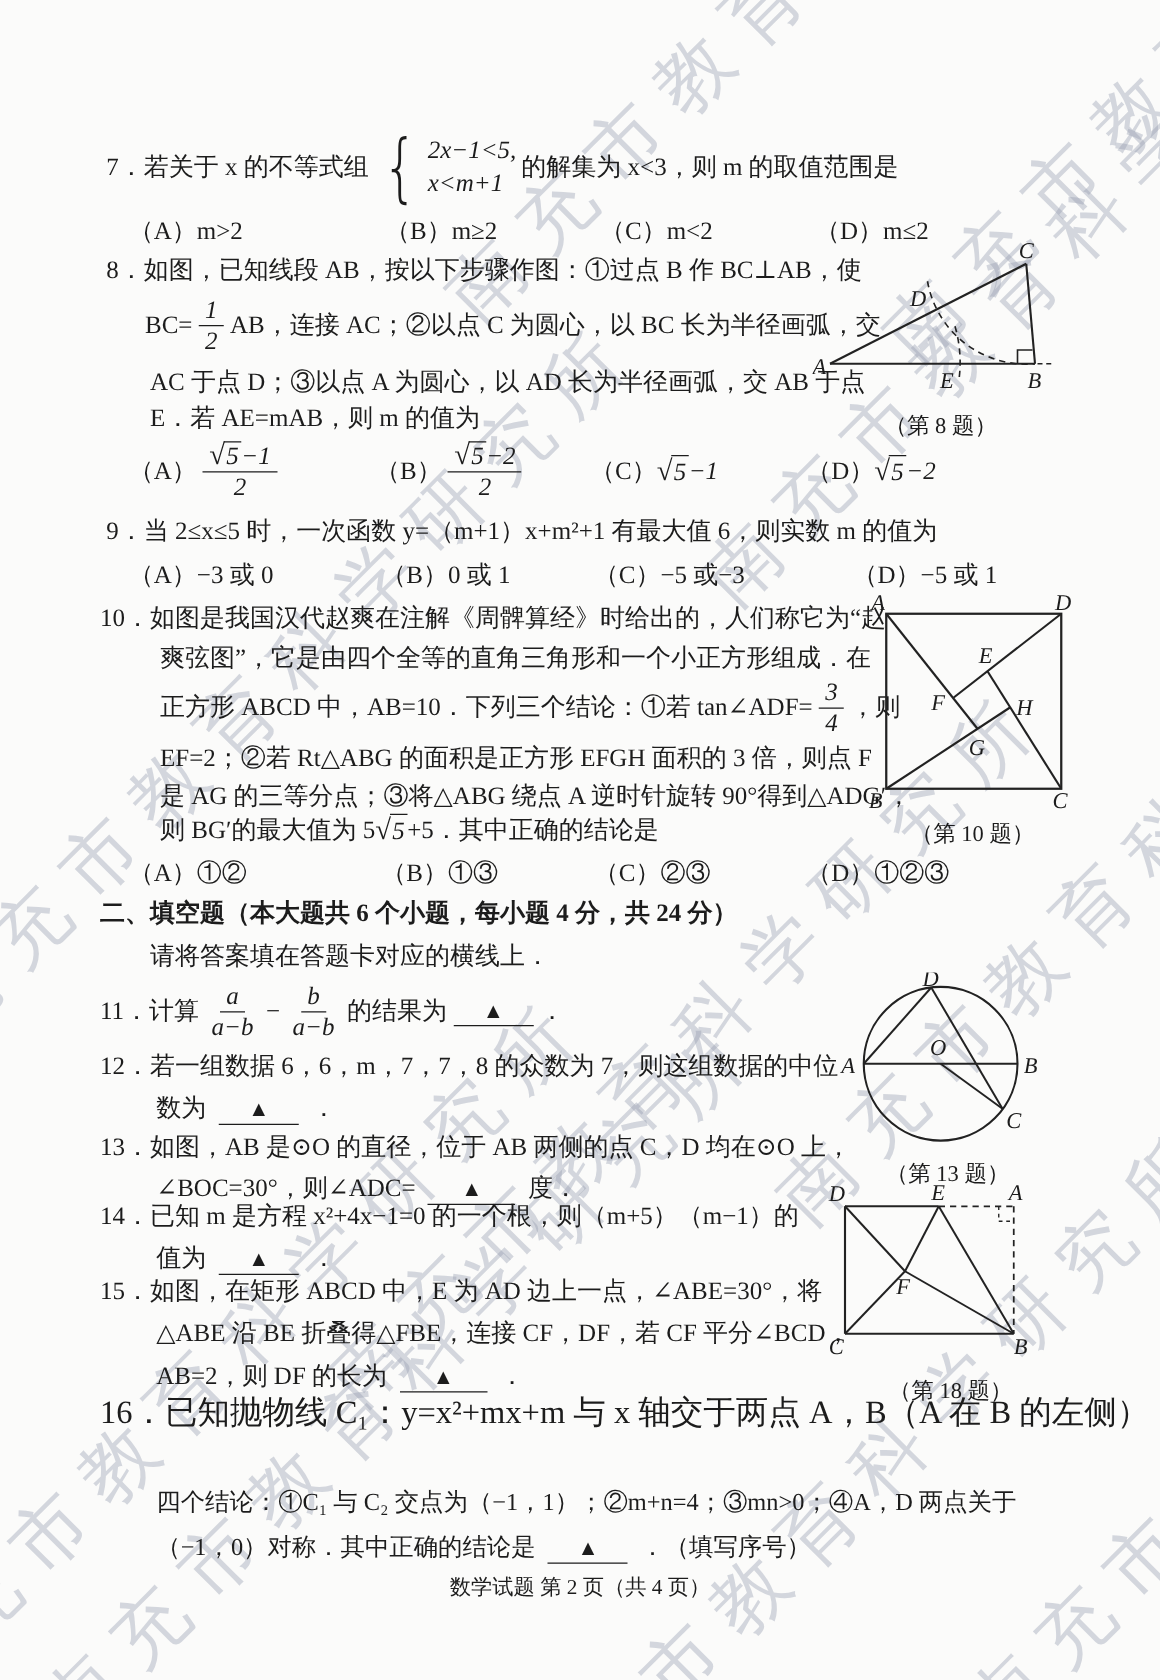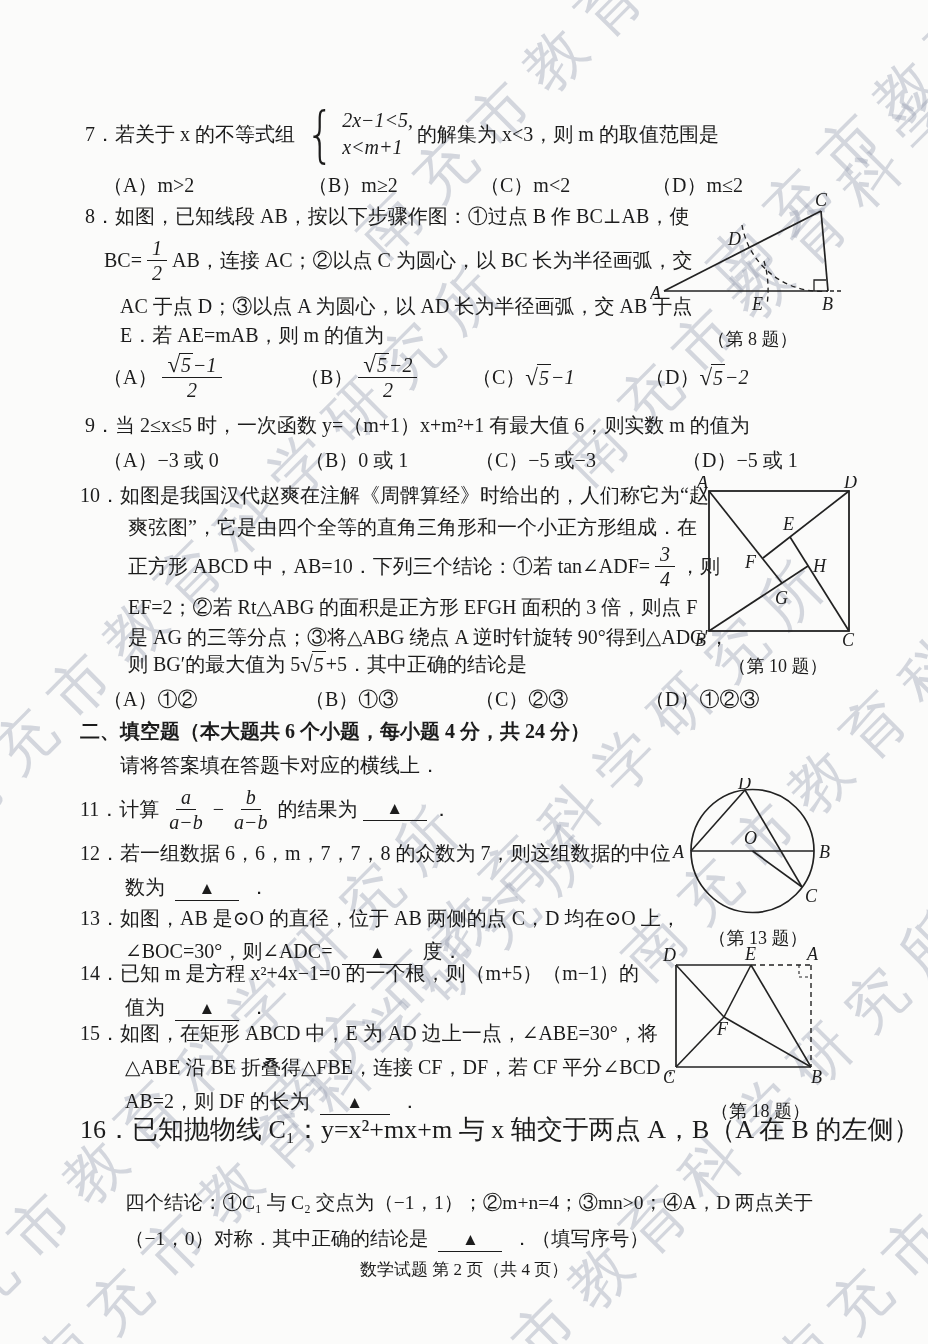--- a/index.html
+++ b/index.html
@@ -55,21 +55,21 @@
       <span>x&lt;m+1</span>
     </span>
     <span style="margin-left:4px;">的解集为 x&lt;3，则 m 的取值范围是</span>
   </div>
   <div class="line" style="left:103px;top:172px;">（A）m&gt;2</div>
   <div class="line" style="left:308px;top:172px;">（B）m≥2</div>
   <div class="line" style="left:480px;top:172px;">（C）m&lt;2</div>
   <div class="line" style="left:652px;top:172px;">（D）m≤2</div>
 
   <div class="line" style="left:85px;top:203px;">8．如图，已知线段 AB，按以下步骤作图：①过点 B 作 BC⊥AB，使</div>
-  <div class="line fx" style="left:104px;top:235px;height:50px;">
+  <div class="line fx" style="left:116px;top:235px;height:50px;">
     <span>BC=</span>
     <span class="frac">
       <span class="num">1</span>
       <span class="den">2</span>
     </span>
     <span>AB，连接 AC；②以点 C 为圆心，以 BC 长为半径画弧，交</span>
   </div>
   <div class="line" style="left:120px;top:293px;">AC 于点 D；③以点 A 为圆心，以 AD 长为半径画弧，交 AB 于点</div>
   <div class="line" style="left:120px;top:322px;">E．若 AE=mAB，则 m 的值为</div>
 

